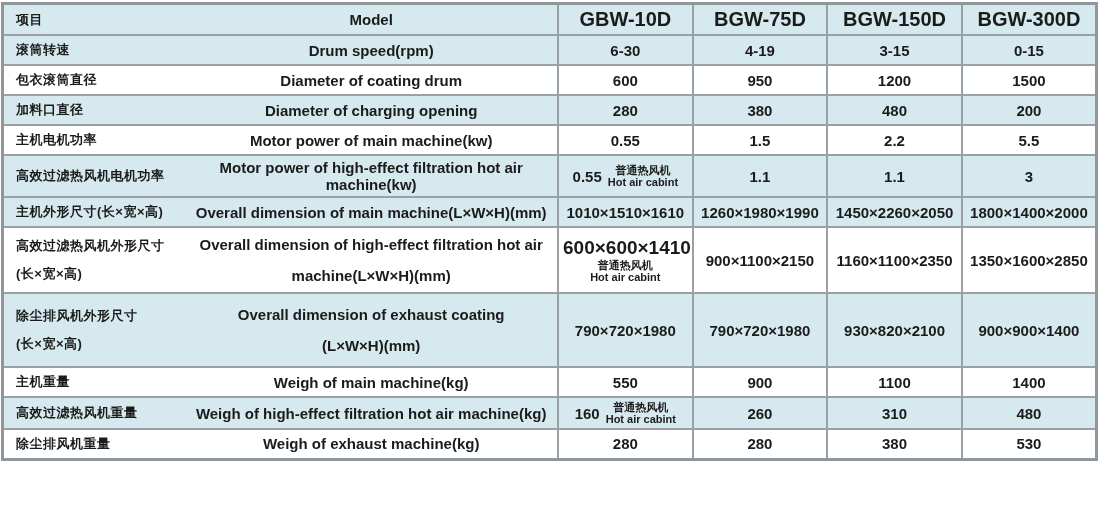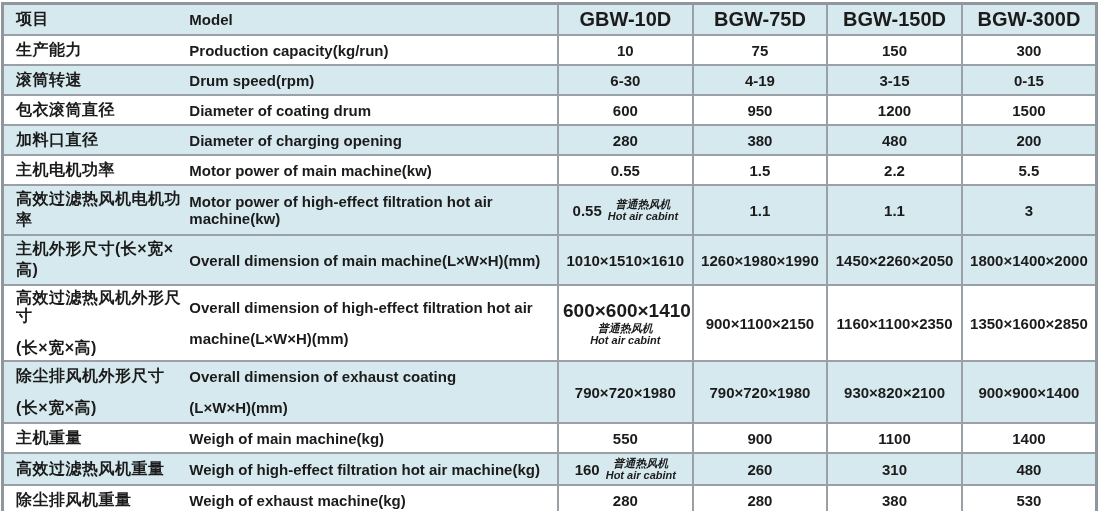--- a/index.html
+++ b/index.html
@@ -34,56 +34,55 @@
   
   .spec .zh { border-right: none; }
   .spec .en { border-left: none; }
 
   .row-blue  { background: #d6e9ee; }
   .row-white { background: #ffffff; }
 
   .spec .zh {
     text-align: left;
     padding-left: 12px;
-    font-size: 16px;
+    font-size: 13px;
     letter-spacing: 0.5px;
   }
   .spec .en {
-    text-align: left;
+    text-align: center;
     padding-left: 3px;
     font-size: 15px;
   }
   .spec .val, .spec th.val {
     text-align: center;
     font-size: 15px;
   }
   .spec th.val { font-size: 20px; }
   .spec tr { height: 30px; }
   .spec tr.tall2 { height: 66px; }
-  .spec tr.tall3 { height: 62px; }
+  .spec tr.tall3 { height: 74px; }
 
   .two-line div { line-height: 1.15; }
   .two-line div + div { margin-top: 13px; }
 
   
   .note-inline {
     display: flex;
     align-items: center;
     justify-content: center;
     gap: 6px;
   }
   .note-inline .main { font-size: 15px; }
   .note-stack .main { font-size: 19px; display: block; }
   .note {
     font-size: 11px;
     line-height: 1.1;
     text-align: center;
     font-weight: bold;
     white-space: nowrap;
-    font-style: italic;
   }
 </style>
 </head>
 <body>
 
 <div class="sheet">
   <table class="spec">
     <colgroup>
       <col class="c-zh">
         <col class="c-en">
@@ -96,28 +95,20 @@
       <tr class="row-blue">
         <th class="zh">项目</th>
         <th class="en">Model</th>
         <th class="val">GBW-10D</th>
         <th class="val">BGW-75D</th>
         <th class="val">BGW-150D</th>
         <th class="val">BGW-300D</th>
       </tr>
     </thead>
     <tbody id="spec-body">
-        <tr class="row-white">
-          <td class="zh">生产能力</td>
-          <td class="en">Production capacity(kg/run)</td>
-          <td class="val">10</td>
-          <td class="val">75</td>
-          <td class="val">150</td>
-          <td class="val">300</td>
-        </tr>
         <tr class="row-blue">
           <td class="zh">滚筒转速</td>
           <td class="en">Drum speed(rpm)</td>
           <td class="val">6-30</td>
           <td class="val">4-19</td>
           <td class="val">3-15</td>
           <td class="val">0-15</td>
         </tr>
         <tr class="row-white">
           <td class="zh">包衣滚筒直径</td>

